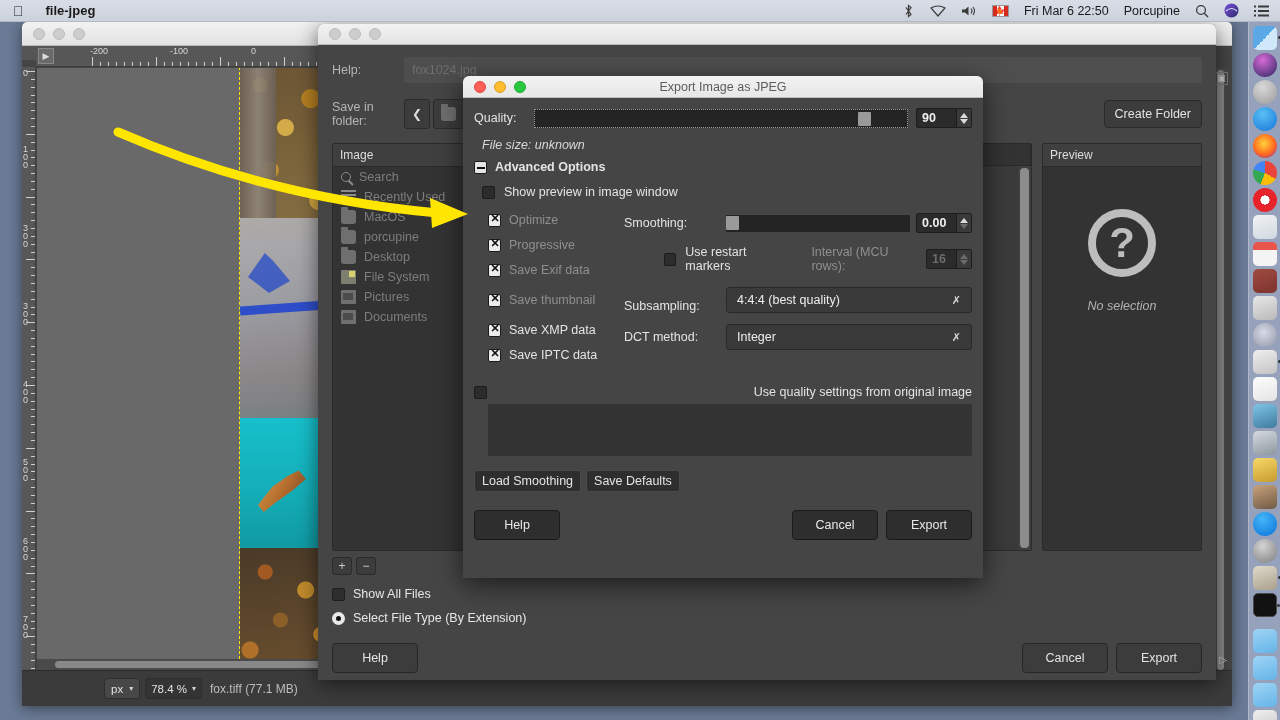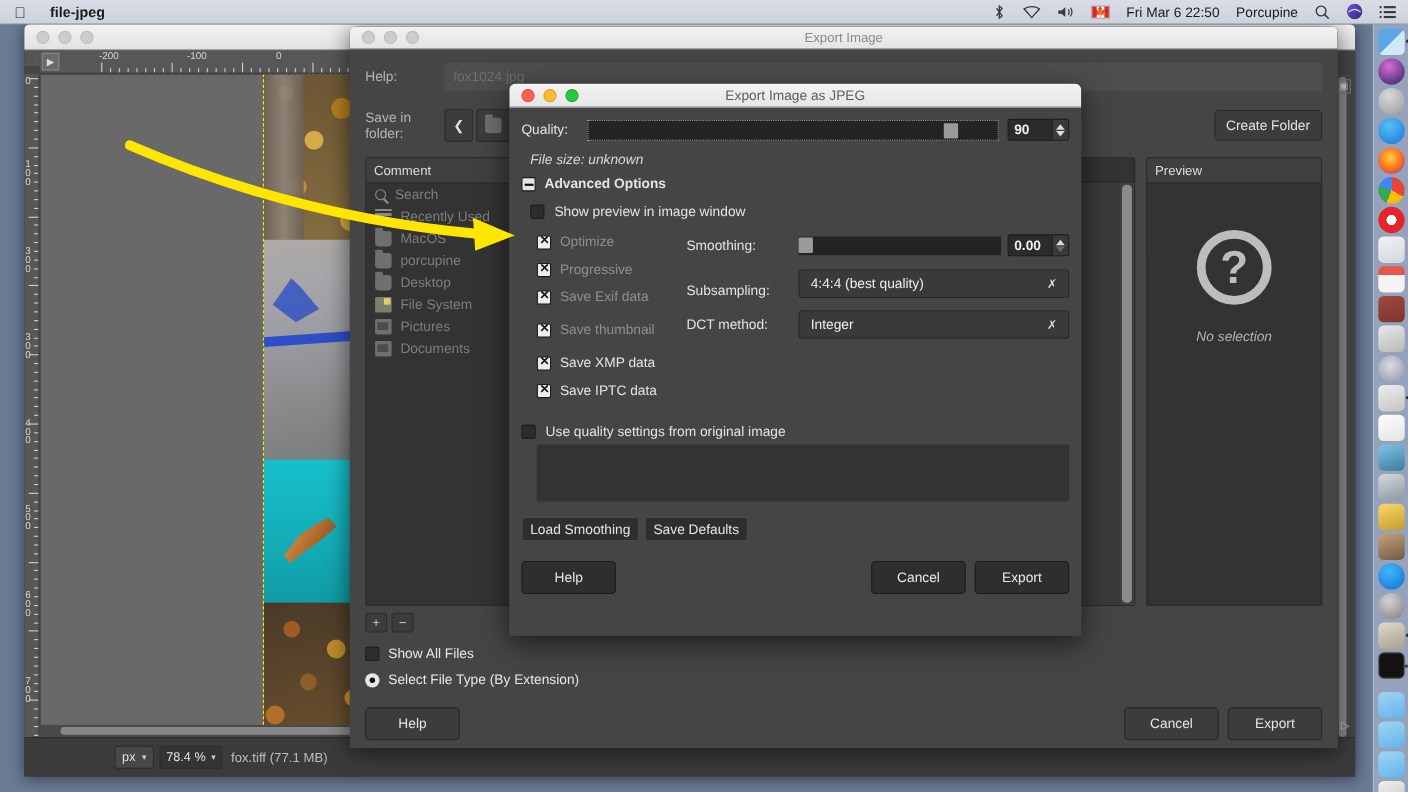--- a/index.html
+++ b/index.html
@@ -443,42 +443,41 @@
   </div>
 </div>
 
 <div id="exportwin">
   <div id="export-titlebar">
     <div class="tb-dots">
       <span class="tb-dot"></span>
       <span class="tb-dot"></span>
       <span class="tb-dot"></span>
     </div>
-    <div id="export-title">Export Image</div>
   </div>
 
   <div id="export-body">
 
     <div class="row" id="name-row">
       <span class="lbl">Help:</span>
       <span id="name-input">fox1024.jpg</span>
     </div>
 
     <div class="row" id="folder-row">
       <span class="lbl">Save in folder:</span>
       <span class="pathbtn">❮</span>
       <span class="pathbtn">
         <span class="pic ic-folder"></span>
       </span>
       <span id="create-folder">Create Folder</span>
     </div>
 
     <div id="mid">
       <div id="places">
-        <div id="places-head">Comment</div>
+        <div id="places-head">Image</div>
         <div class="place">
           <span class="pic ic-search"></span>
           <span>Search</span>
         </div>
         <div class="place">
           <span class="pic ic-recent"></span>
           <span>Recently Used</span>
         </div>
         <div class="place">
           <span class="pic ic-folder"></span>
@@ -633,40 +632,53 @@
           </span>
           <span class="spin" style="margin-left:6px;width:56px;">
             <span>0.00</span>
             <span class="arrows">
               <span class="ar-up"></span>
               <span class="ar-dn dimm"></span>
             </span>
           </span>
         </div>
 
+        <div class="jrow" style="margin-bottom:14px;">
+          <span style="width:42px;"></span>
+          <span class="jcb"></span>
+          <span class="jlabel" style="margin-left:9px;">Use restart markers</span>
+          <span class="jlabel dim" style="margin-left:22px;">Interval (MCU rows):</span>
+          <span class="spin dim" style="margin-left:6px;width:48px;">
+            <span>16</span>
+            <span class="arrows">
+              <span class="ar-up dimm"></span>
+              <span class="ar-dn dimm"></span>
+            </span>
+          </span>
+        </div>
 
         <div class="jrow" style="margin-bottom:11px;align-items:flex-end;">
           <span class="jlabel" style="width:102px;">Subsampling:</span>
           <span class="select">
             <span>4:4:4 (best quality)</span>
             <span class="cv">✗</span>
           </span>
         </div>
 
         <div class="jrow">
           <span class="jlabel" style="width:102px;">DCT method:</span>
           <span class="select">
             <span>Integer</span>
             <span class="cv">✗</span>
           </span>
         </div>
       </div>
     </div>
 
-    <div class="jrow" style="margin-left:0;margin-top:12px;gap:9px;">
+    <div class="jrow" style="margin-left:0;margin-top:12px;gap:26px;justify-content:space-between;">
       <span class="jcb"></span>
       <span class="jlabel">Use quality settings from original image</span>
     </div>
 
     <div id="comment-box"></div>
 
     <div class="jrow" style="margin-top:14px;gap:5px;">
       <span class="minibtn">Load Smoothing</span>
       <span class="minibtn">Save Defaults</span>
     </div>

